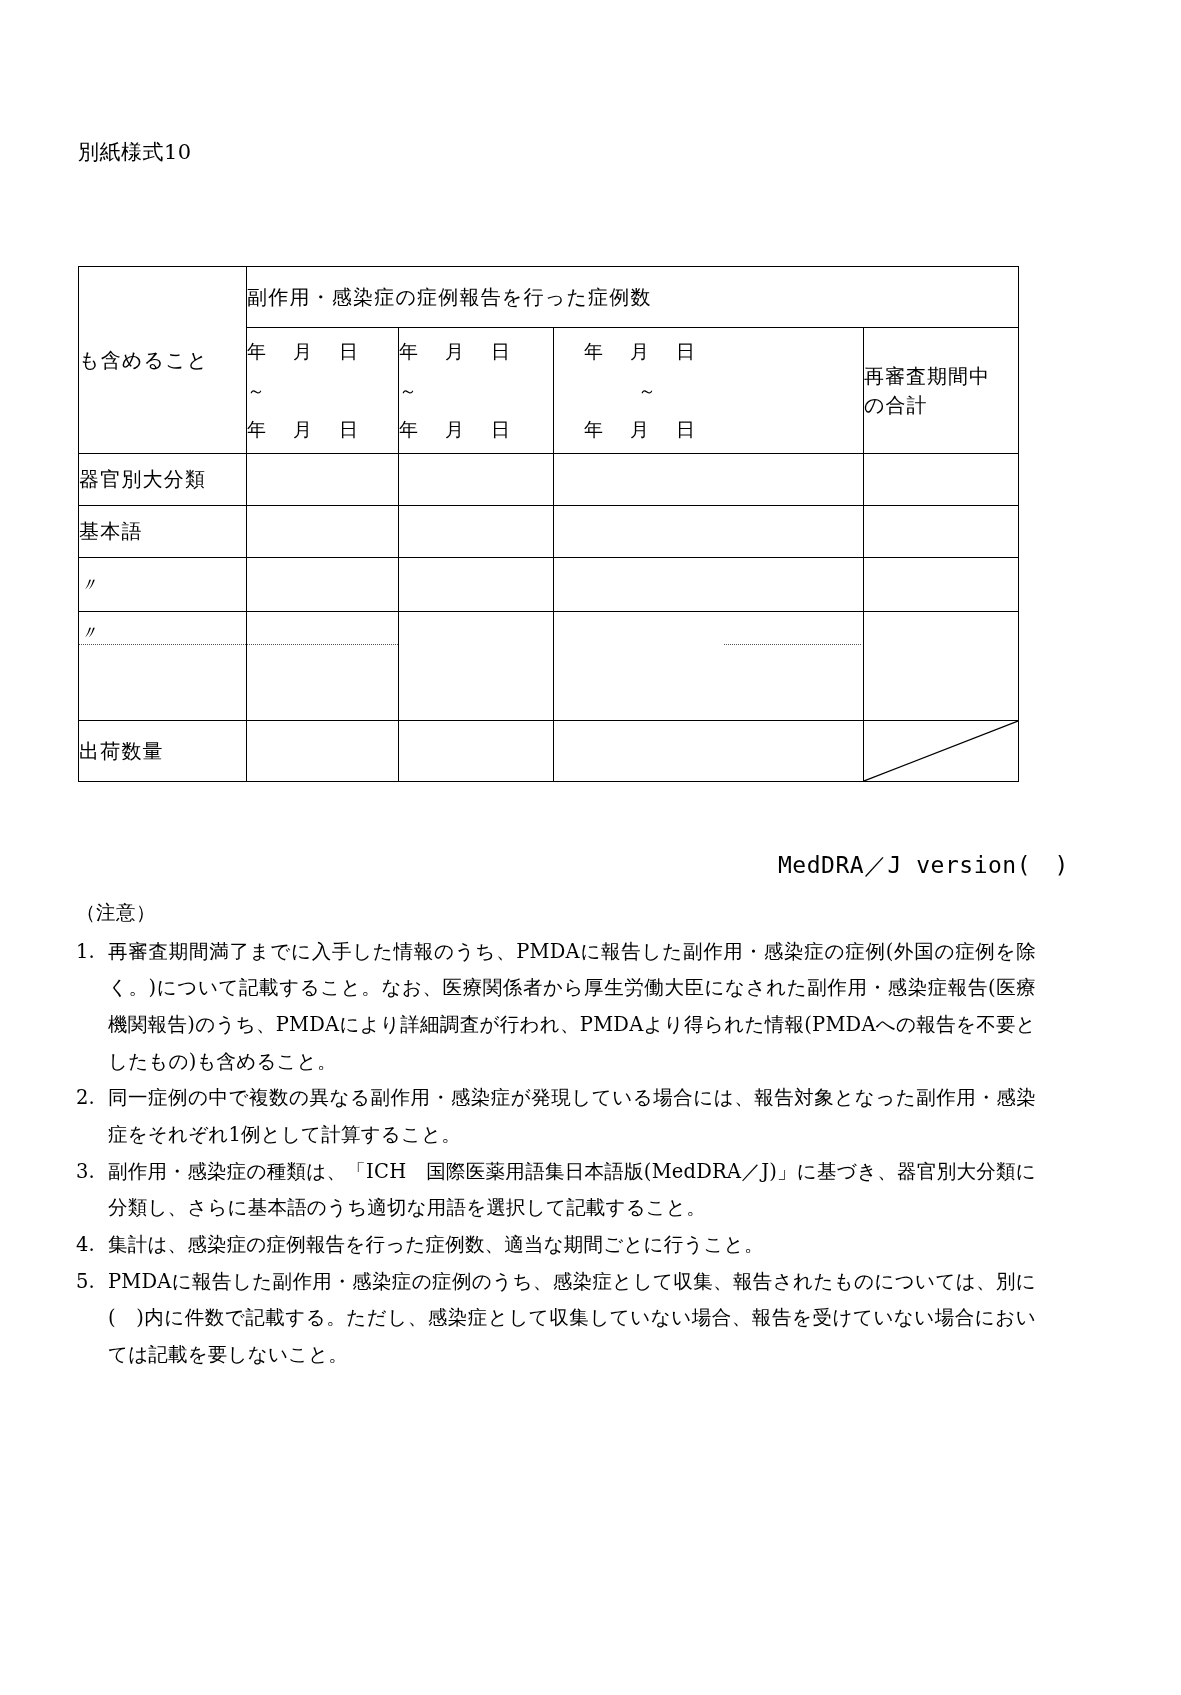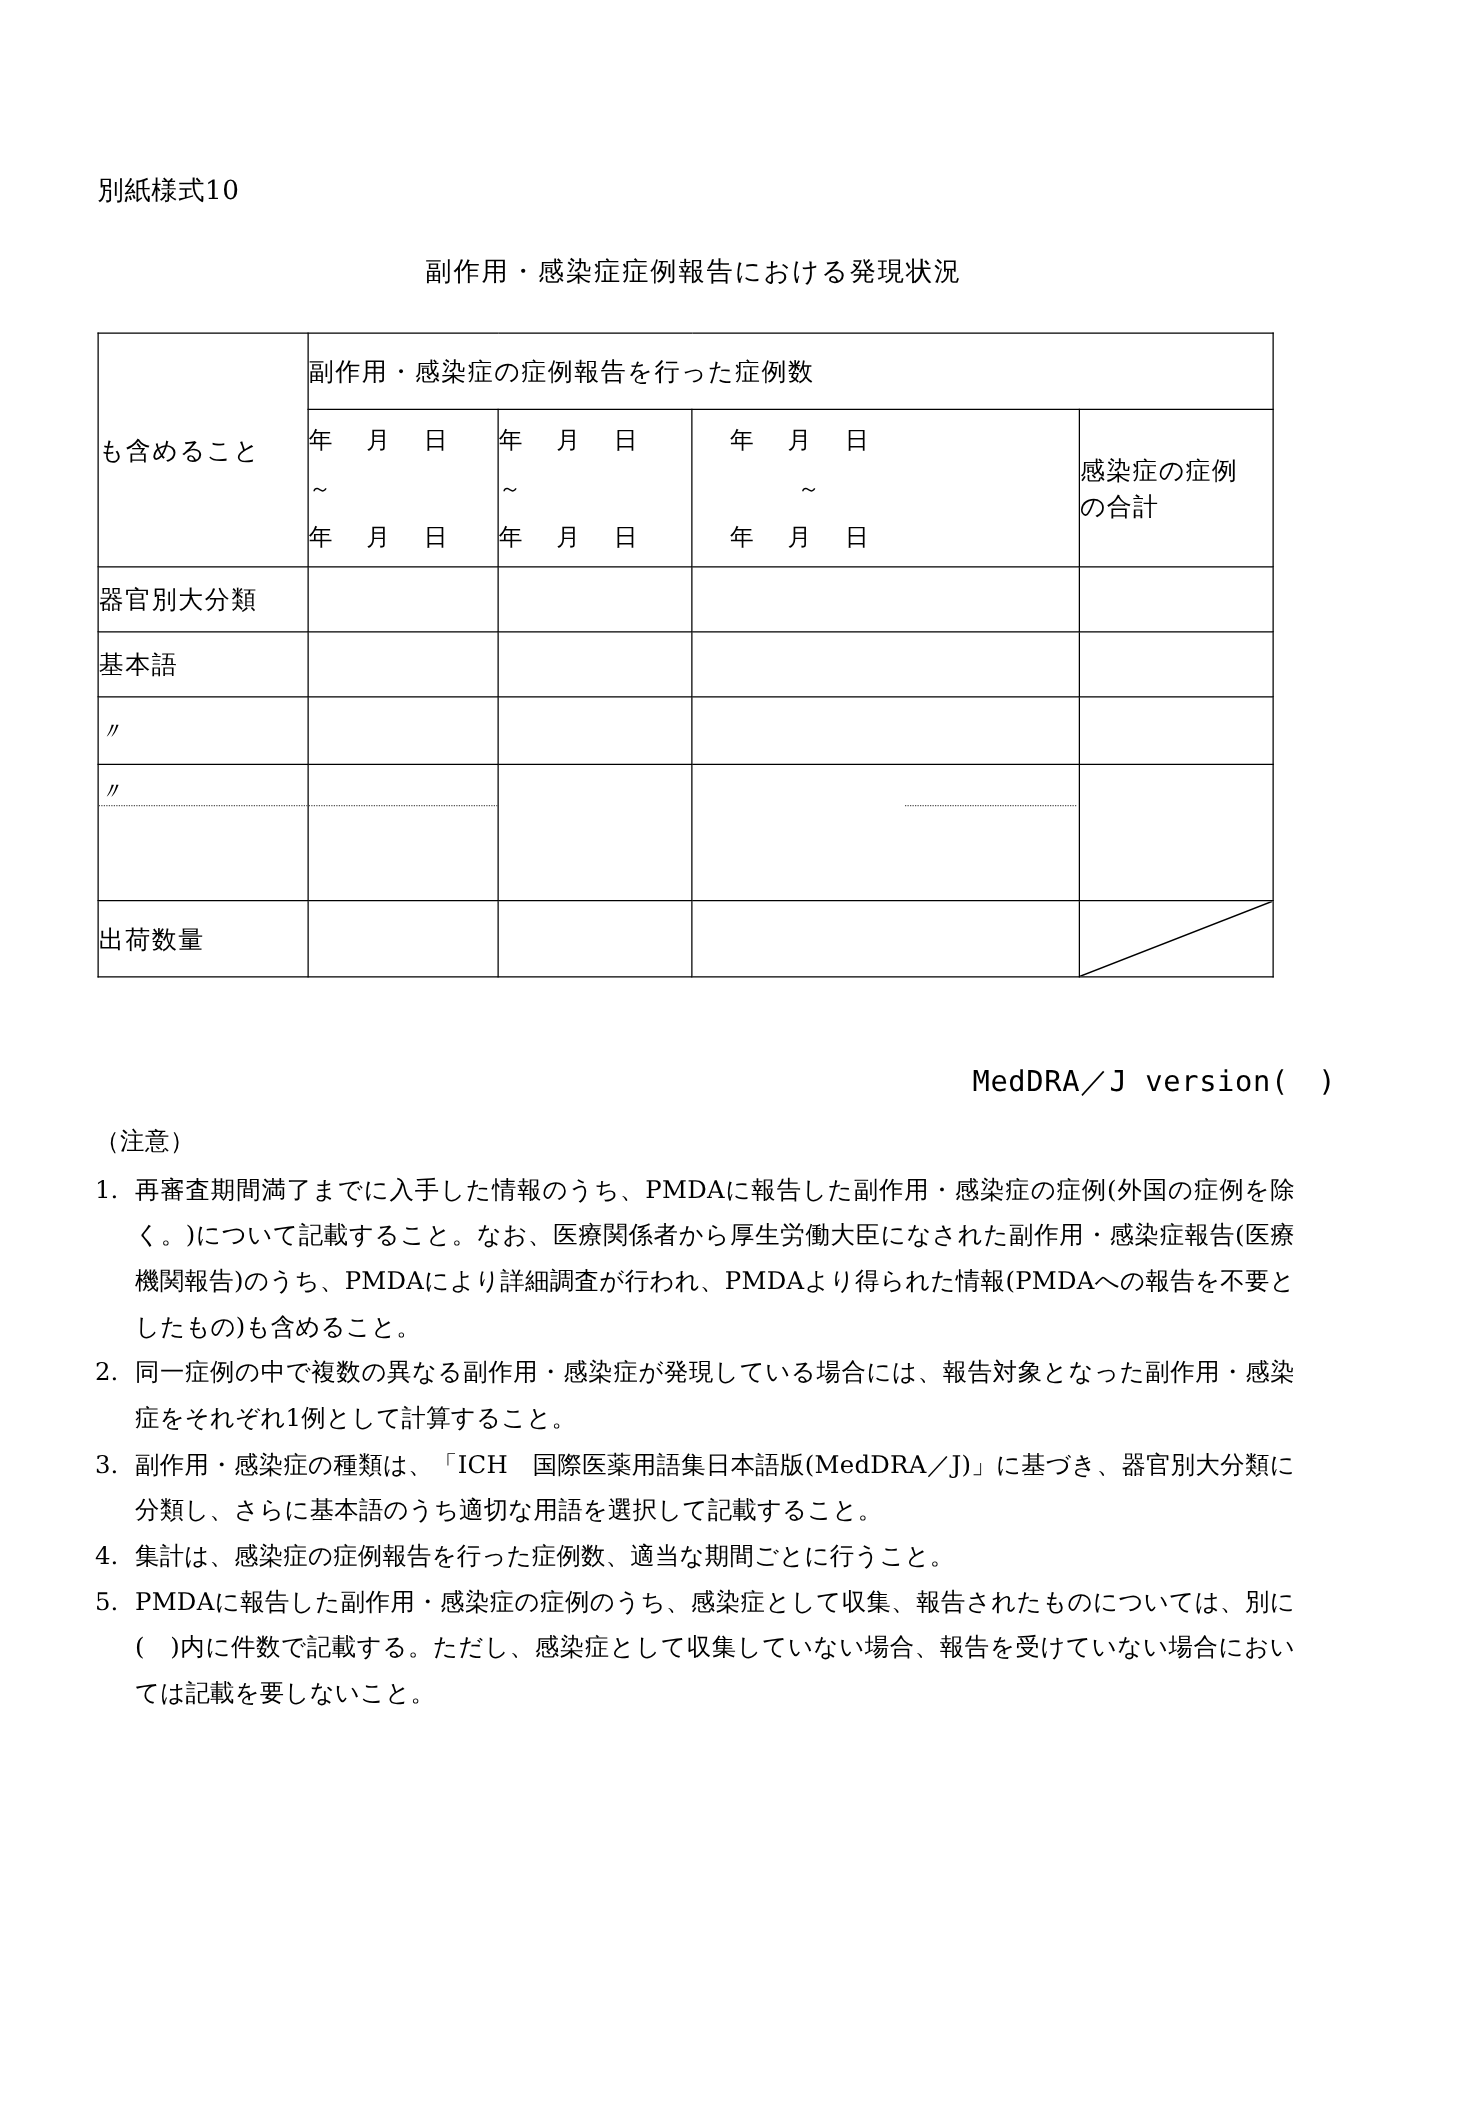--- a/index.html
+++ b/index.html
@@ -182,21 +182,20 @@
     letter-spacing: 0.2px;
   }
 </style>
 </head>
 <body>
 
 <div class="page">
 
   <div class="form-no">別紙様式10</div>
 
-  <div class="doc-title">副作用・感染症症例報告における発現状況</div>
 
   <div class="tbl-wrap">
     <table class="form">
       <colgroup>
         <col class="c-kind">
           <col class="c-d1">
           <col class="c-d2">
           <col class="c-d3">
           <col class="c-total">
       </colgroup>
@@ -233,21 +232,21 @@
               <div class="ymd">
                 <span class="y">年</span><span class="m">月</span><span class="d">日</span>
               </div>
               <div class="tilde tilde-row">～</div>
               <div class="ymd">
                 <span class="y">年</span><span class="m">月</span><span class="d">日</span>
               </div>
             </div>
           </td>
           <td class="total-cell">
-            <div>感染症の症例</div>
+            <div>再審査期間中</div>
             <div>の合計</div>
           </td>
         </tr>
 
         <tr>
           <td class="row-label">器官別大分類</td>
           <td></td>
           <td></td>
           <td></td>
           <td></td>

